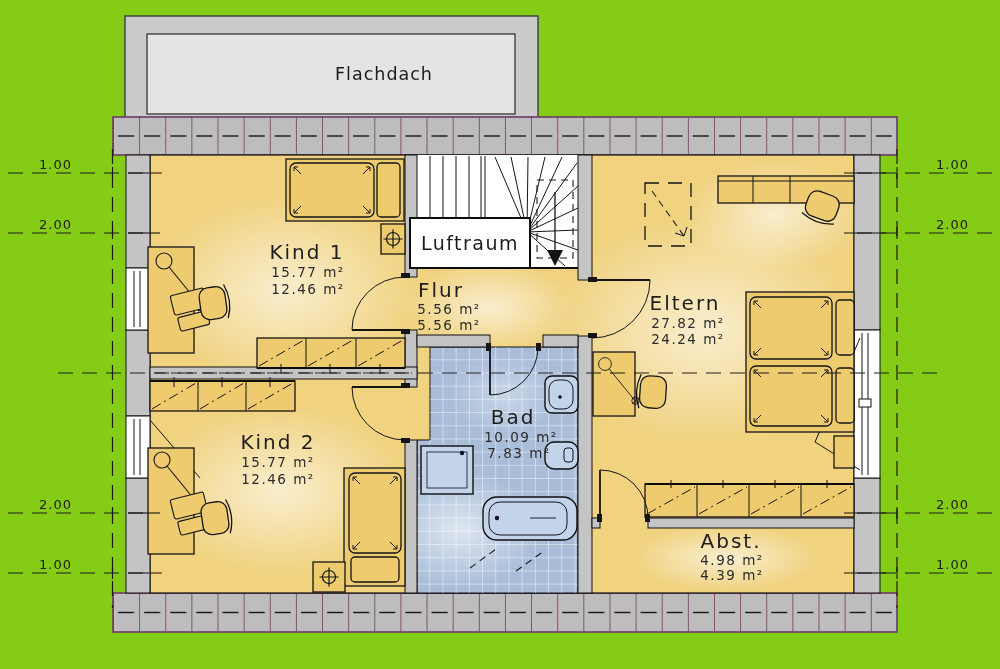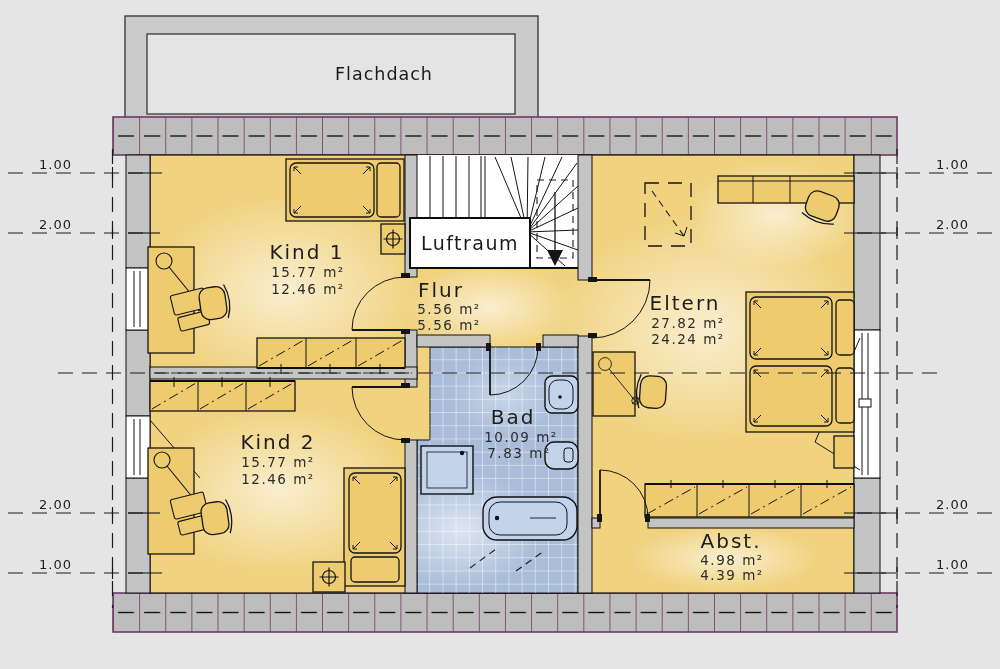--- a/index.html
+++ b/index.html
@@ -1,16 +1,16 @@
 <!DOCTYPE html>
 <html style="--room-fill: #f0d27f; --room-glow: #fdf2c4; --furniture-fill: #eecb6e; --wall-fill: #c4c4c4; --hatch-fill: #bdbdbd; --hatch-line: #6e3a64; --tile-fill: #a9bdd9; --roof-outer: #cbcbcb; --roof-inner: #e4e4e4;"><head>
 <meta charset="utf-8">
 <style>
   html,body{margin:0;padding:0;background:#ffffff;}
-  .canvas{position:relative;width:1000px;height:669px;background:#e5e5e5;overflow:hidden;
+  .canvas{position:relative;width:1000px;height:669px;background:#84cc16;overflow:hidden;
           font-family:"DejaVu Sans", sans-serif;}
   svg{position:absolute;left:0;top:0;}
   text{fill:#1b1b1b;}
   .rlabel{font-size:20px;letter-spacing:2px;fill:#1d1d1d;}
   .rarea{font-size:13.5px;letter-spacing:1.5px;fill:#2b2b2b;}
   .dim{font-size:13px;letter-spacing:1px;fill:#1b1b1b;}
   .voidlabel{font-size:19px;letter-spacing:1.5px;}
   .rooflabel{font-size:17.5px;letter-spacing:1px;}
   .wall{fill:var(--wall-fill,#c4c4c4);stroke:#111;stroke-width:1;}
   .furn{fill:var(--furniture-fill,#eecb6e);stroke:#151515;stroke-width:1.3;}

